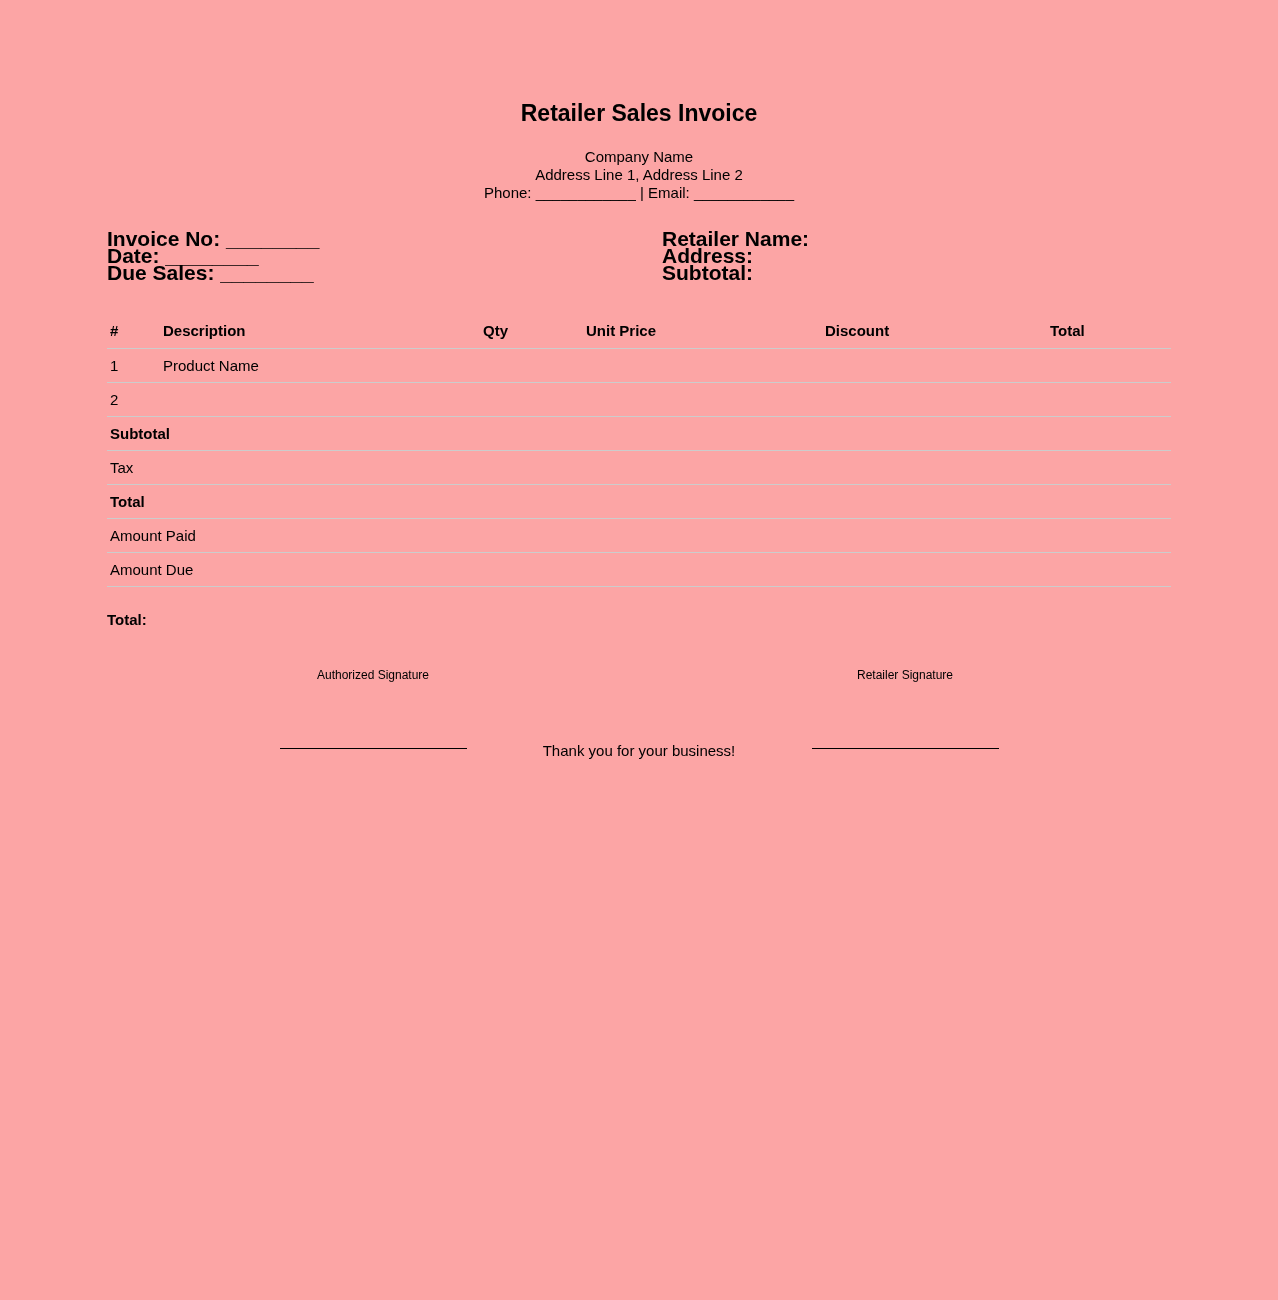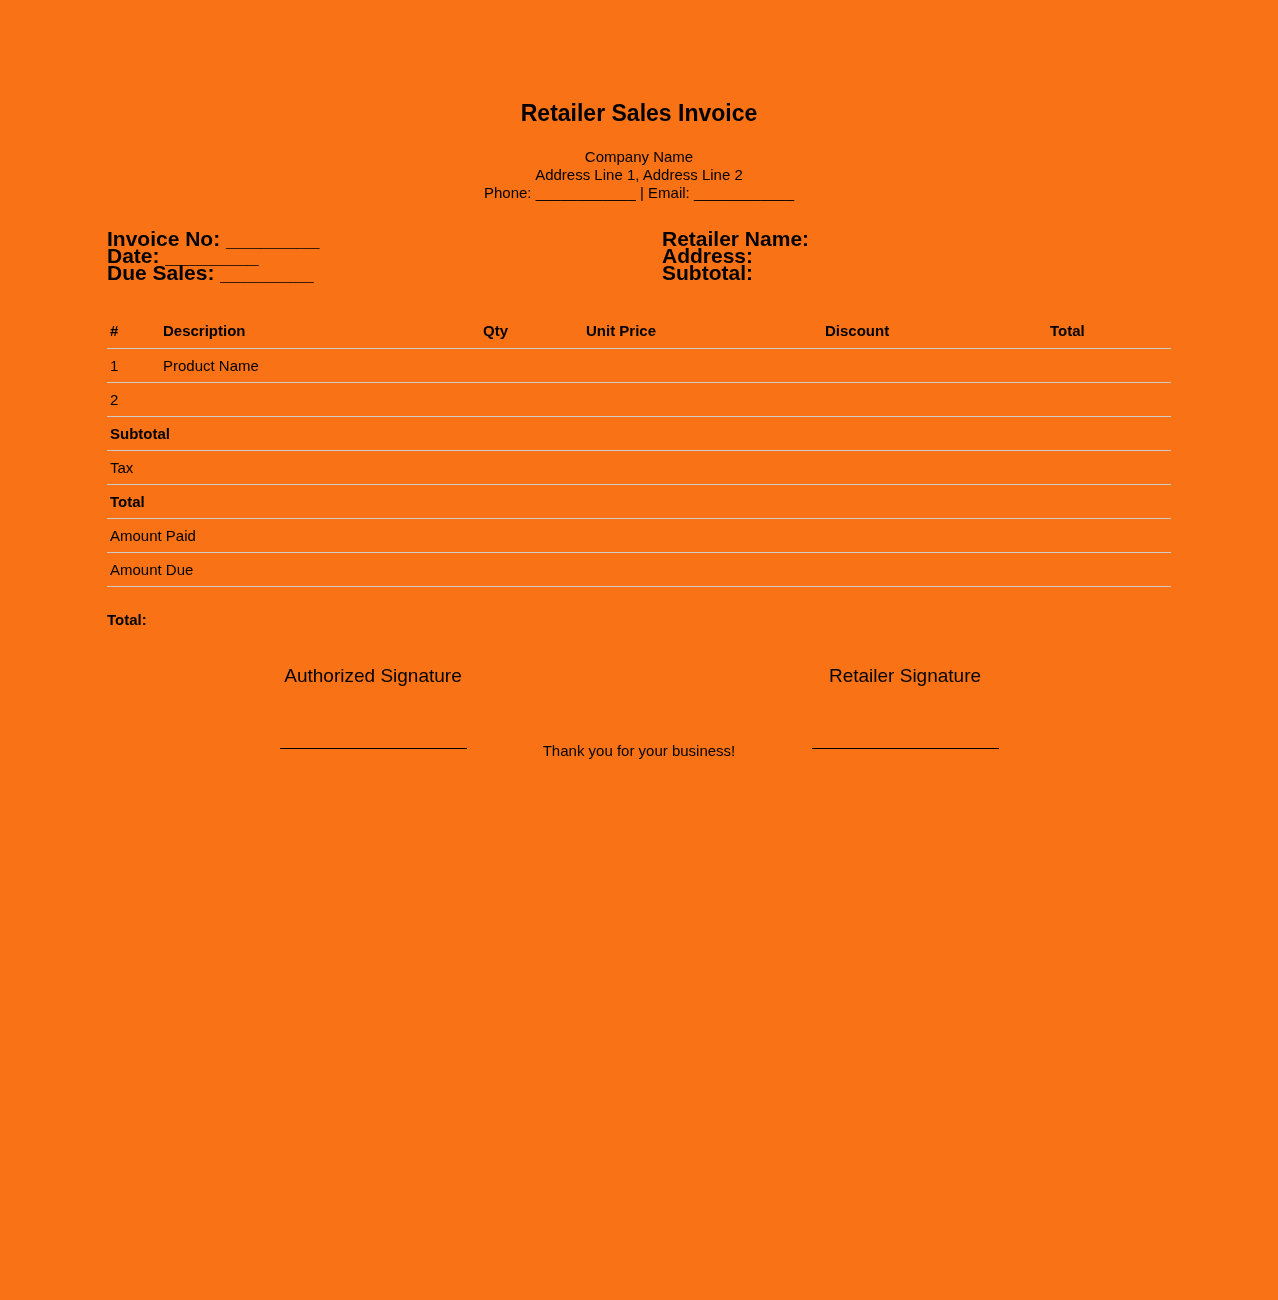--- a/index.html
+++ b/index.html
@@ -5,21 +5,21 @@
   * { box-sizing: border-box; }
   html, body { margin: 0; padding: 0; background: #ffffff; }
   body {
     font-family: "Liberation Sans", sans-serif;
     color: #000000;
     width: 1278px;
   }
   .page {
     width: 1278px;
     height: 1300px;
-    background: #f97316;
+    background: #fca5a5;
     padding: 100px 107px 0 107px;
     overflow: hidden;
   }
   .doc-title {
     font-size: 23px;
     line-height: 27px;
     font-weight: bold;
     text-align: center;
     margin: 0 0 21px 0;
   }
@@ -64,21 +64,21 @@
     line-height: 17px;
   }
   .sig-section {
     position: relative;
     margin-top: 39px;
     display: flex;
   }
   .sig-col {
     width: 50%;
     text-align: center;
-    font-size: 19px;
+    font-size: 12px;
     line-height: 17px;
   }
   .sig-line {
     width: 187px;
     margin: 64px auto 0 auto;
     border-bottom: 1px solid #000000;
     height: 0;
   }
   .thanks {
     position: absolute;

